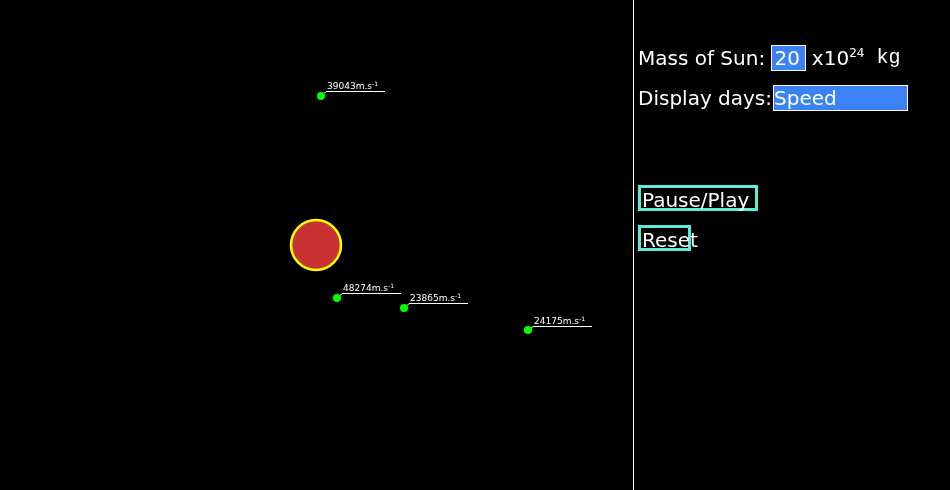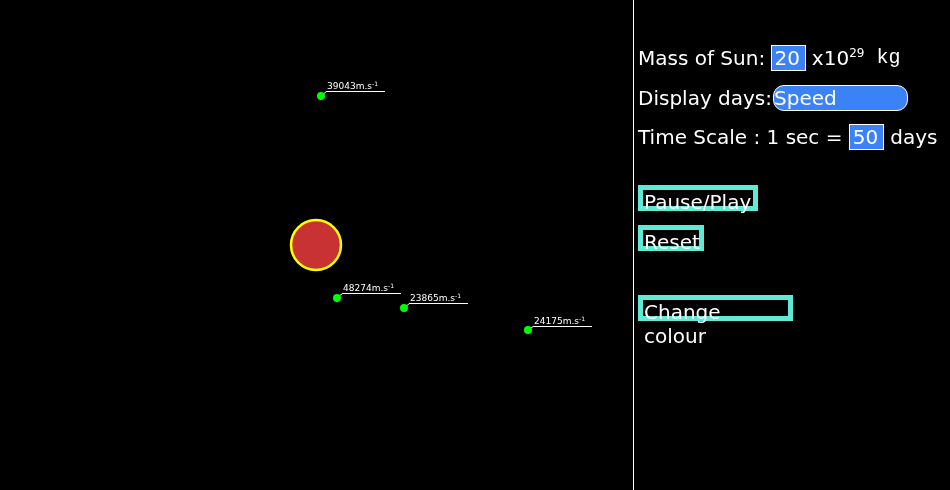--- a/index.html
+++ b/index.html
@@ -56,21 +56,21 @@
       background: #3b82f6;
       font-family: inherit;
       font-size: 20px;
       outline: none;
       vertical-align: top;
     }
     .btn {
       position: absolute;
       left: 638px;
       height: 26px;
-      border: 5px solid #5eead4;
+      border: 3px solid #5eead4;
       box-sizing: border-box;
       background: #000;
       color: #fff;
       font-family: "DejaVu Sans", "Liberation Sans", sans-serif;
       font-size: 20px;
       line-height: 24px;
       padding: 0 0 0 1px;
       text-align: left;
       cursor: pointer;
     }
@@ -132,28 +132,24 @@
     <span>23865</span><span>m.s</span><sup>-1</sup>
   </div>
   <div class="speed-label" style="left:534px; top:316px;">
     <span>24175</span><span>m.s</span><sup>-1</sup>
   </div>
 
   <div id="divider"></div>
 
 
   <div class="panel-text" style="top:45px;">
-    <span style="vertical-align:top;">Mass of Sun: </span><input class="boxed" type="text" style="width: 35px; margin-left: -1px;" value="20"><span style="vertical-align:top;"> x10</span><sup>29</sup><span style="vertical-align:top;font-family:Liberation Mono, monospace;"> kg</span>
+    <span style="vertical-align:top;">Mass of Sun: </span><input class="boxed" type="text" style="width: 35px; margin-left: -1px;" value="20"><span style="vertical-align:top;"> x10</span><sup>24</sup><span style="vertical-align:top;font-family:Liberation Mono, monospace;"> kg</span>
   </div>
 
   <div class="panel-text" style="top:85px;">
-    <span style="vertical-align:top;">Display days:</span><input class="boxed" type="text" style="width: 135px; padding-left: 0px; margin-left: 1px; border-radius: 11px;" value="Speed">
+    <span style="vertical-align:top;">Display days:</span><input class="boxed" type="text" style="width: 135px; padding-left: 0px; margin-left: 1px;" value="Speed">
   </div>
 
-  <div class="panel-text" style="top:124px;">
-    <span style="vertical-align:top;">Time Scale : 1 sec = </span><input class="boxed" type="text" style="width: 35px;" value="50"><span style="vertical-align:top;"> days</span>
-  </div>
 
   <button class="btn" style="top:185px; width:120px;">Pause/Play</button>
-  <button class="btn" style="top:225px; width:66px;">Reset</button>
-  <button class="btn" style="top:295px; width:155px;">Change colour</button>
+  <button class="btn" style="top:225px; width:53px;">Reset</button>
 
 </div>
 
 </body></html>

